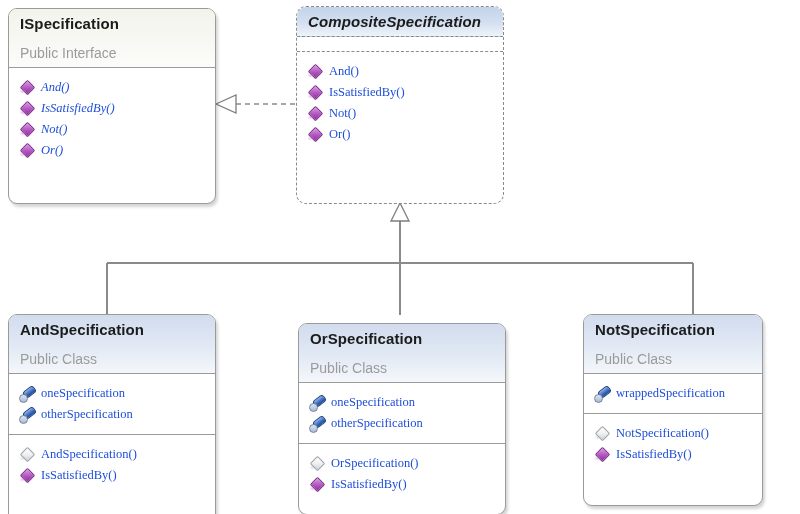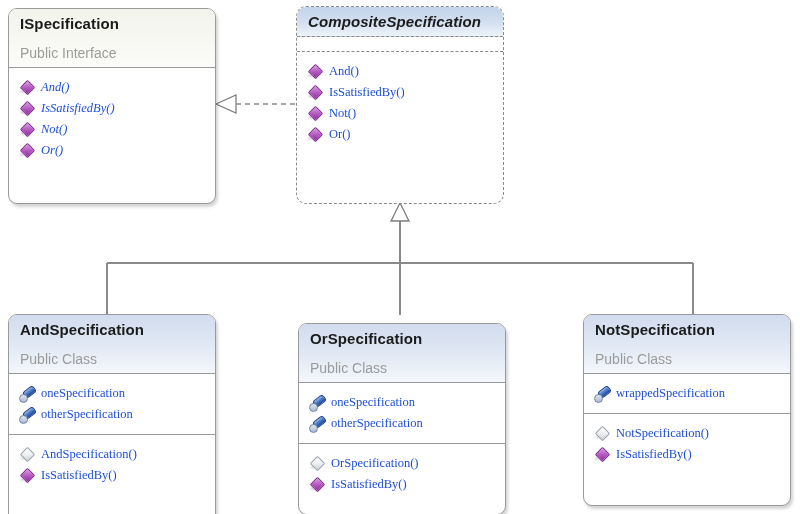--- a/index.html
+++ b/index.html
@@ -300,21 +300,21 @@
         <span class="micon icon-ctor"></span>
         <span class="member-label">OrSpecification()</span>
       </div>
       <div class="member">
         <span class="micon icon-method"></span>
         <span class="member-label">IsSatisfiedBy()</span>
       </div>
     </div>
   </div>
 
-  <div class="umlbox" style="left:583px; top:314px; width:208px; height:192px;">
+  <div class="umlbox" style="left:583px; top:314px; width:180px; height:192px;">
     <div class="bx-header hdr-class">
       <div class="bx-title">NotSpecification</div>
       <div class="bx-stereotype">Public Class</div>
     </div>
     <div class="bx-section">
       <div class="member">
         <span class="micon icon-field"></span>
         <span class="member-label">wrappedSpecification</span>
       </div>
     </div>

